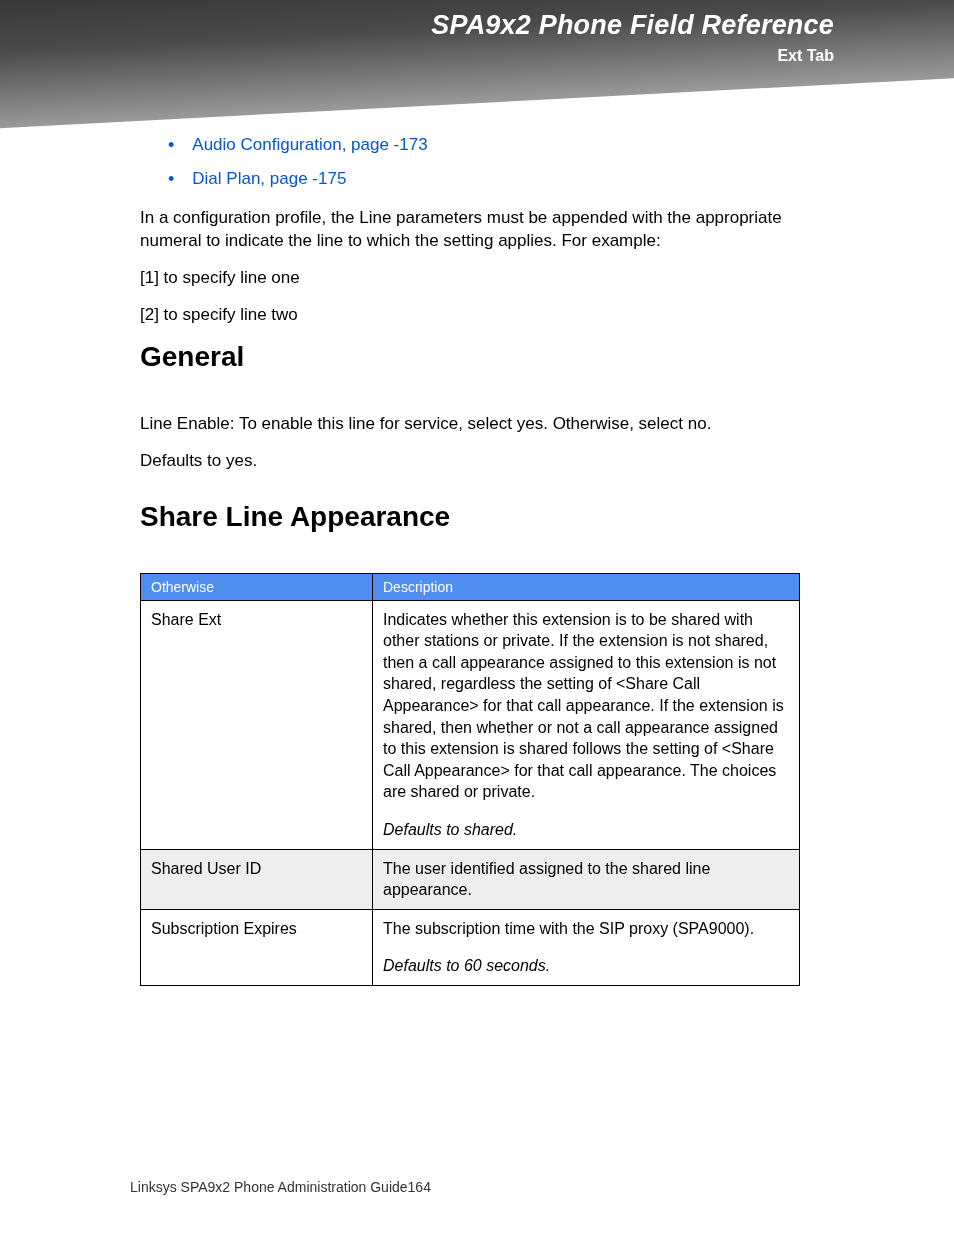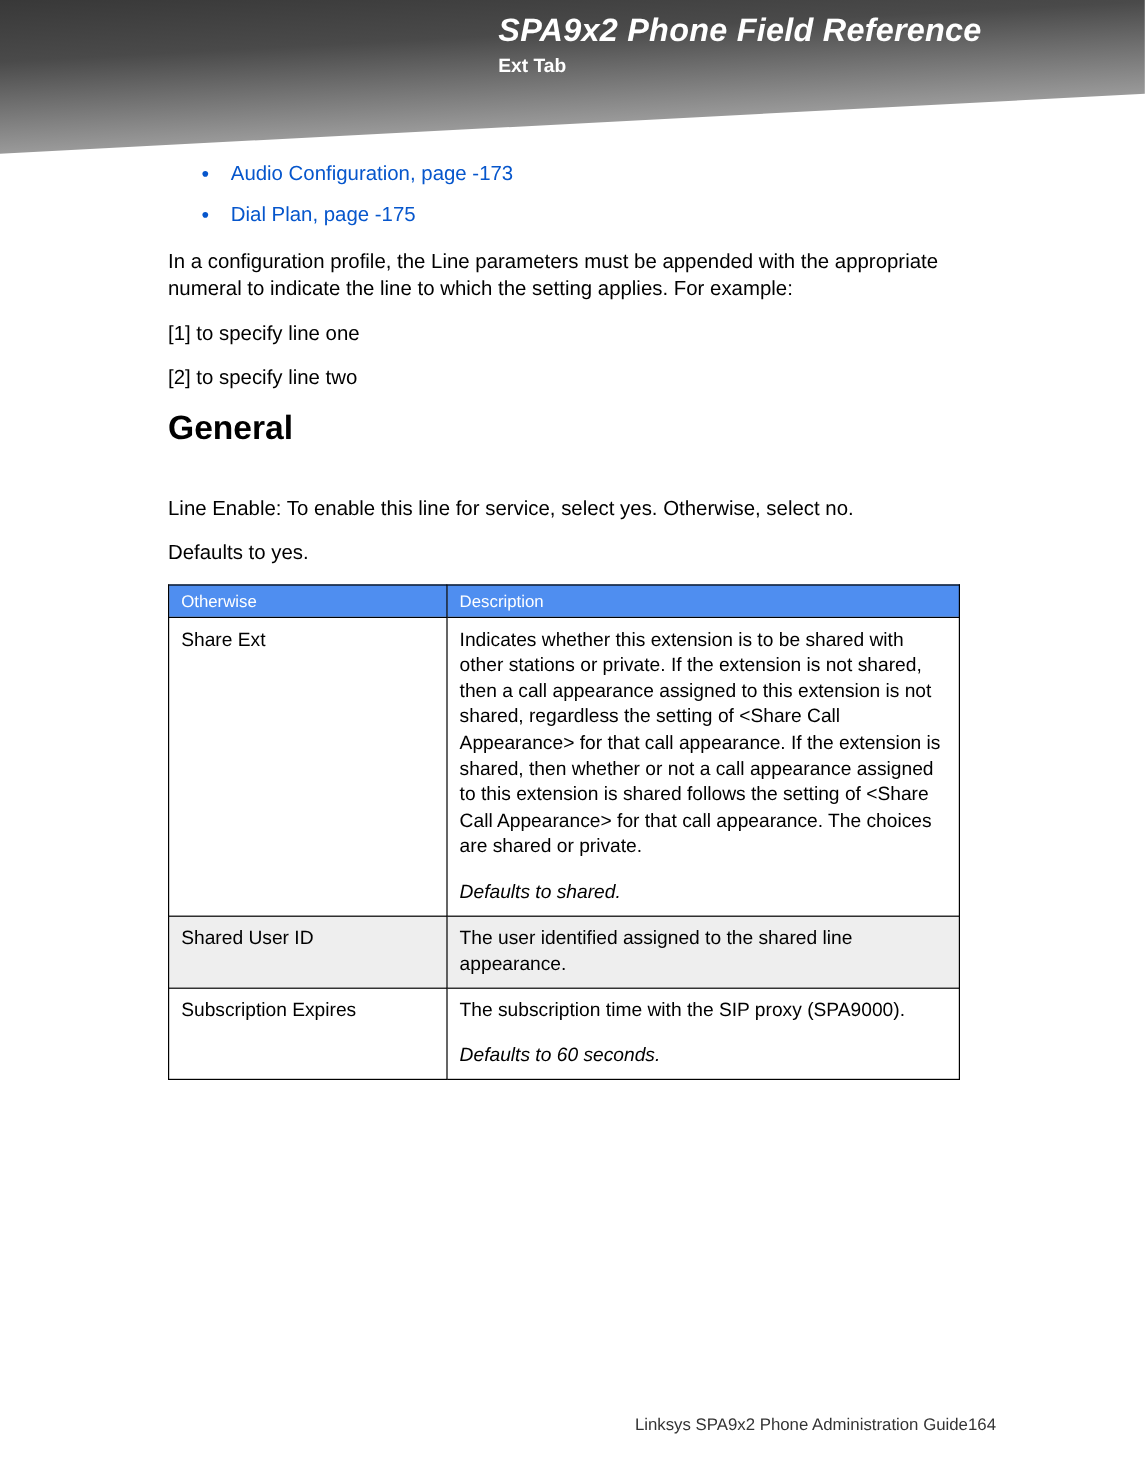--- a/index.html
+++ b/index.html
@@ -3,36 +3,36 @@
 <meta charset="utf-8">
 <style>
   * { margin: 0; padding: 0; box-sizing: border-box; }
   html, body { width: 954px; height: 1235px; background: #fff; font-family: "Myriad Pro", "Segoe UI", Arial, sans-serif; color: #000; }
   .page { position: relative; width: 954px; height: 1235px; overflow: hidden; }
   .banner {
     position: absolute; top: -40px; left: -40px; width: 1060px; height: 170px;
     background: linear-gradient(to bottom, #2a2a2a 0%, #4a4a4a 55%, #9a9a9a 100%);
     transform: rotate(-3deg); transform-origin: top left;
   }
-  .banner-text { position: absolute; top: 10px; right: 136px; color: #fff; }
+  .banner-text { position: absolute; top: 10px; right: 120px; color: #fff; text-align: right; }
   .banner-title { font-size: 27px; font-weight: 700; font-style: italic; letter-spacing: 0.2px; }
   .banner-sub { font-size: 16px; font-weight: 700; margin-top: 6px; }
   .content { position: absolute; top: 135px; left: 140px; width: 680px; }
   ul.links { list-style: none; margin: 0 0 18px 28px; }
   ul.links li { font-size: 17px; margin-bottom: 14px; display: flex; align-items: center; }
   .bullet { color: #0656cc; font-size: 18px; line-height: 1; margin-right: 18px; }
   .link { color: #0656cc; }
   p.body { font-size: 17px; line-height: 1.35; margin-bottom: 14px; }
   h2.sec { font-size: 28px; font-weight: 700; margin: 10px 0 40px 0; }
   table.params { border-collapse: collapse; width: 660px; margin-top: 10px; }
   table.params th { background: #4f8ef0; color: #fff; font-weight: 400; font-size: 14px; text-align: left; padding: 5px 10px; border: 1px solid #000; }
   table.params td { border: 1px solid #000; padding: 8px 10px; font-size: 16px; vertical-align: top; line-height: 1.35; margin-top: 43px; }
   table.params tr.alt td { background: #eeeeee; }
   .col-param { width: 232px; }
-  .footer { position: absolute; bottom: 40px; left: 130px; width: 700px; display: flex; justify-content: flex-end; font-size: 14px; color: #333; }
+  .footer { position: absolute; bottom: 40px; left: 130px; width: 700px; display: flex; justify-content: flex-start; font-size: 14px; color: #333; }
   .desc-extra { margin-top: 16px; font-style: italic; }
 </style>
 </head>
 <body>
 
 <div class="page">
   <div class="banner"></div>
   <div class="banner-text">
     <div class="banner-title">SPA9x2 Phone Field Reference</div>
     <div class="banner-sub">Ext Tab</div>
@@ -51,20 +51,21 @@
     </ul>
 
     <p class="body">In a configuration profile, the Line parameters must be appended with the appropriate numeral to indicate the line to which the setting applies. For example:</p>
     <p class="body">[1] to specify line one</p>
     <p class="body">[2] to specify line two</p>
 
     <h2 class="sec">General</h2>
     <p class="body">Line Enable: To enable this line for service, select yes. Otherwise, select no.</p>
     <p class="body">Defaults to yes.</p>
 
+    <h2 class="sec" style="margin-top:28px;">Share Line Appearance</h2>
 
     <table class="params">
       <tbody>
           <tr>
         <th class="col-param">Otherwise</th>
         <th>Description</th>
       </tr>
       <tr>
         <td>Share Ext</td>
         <td>

